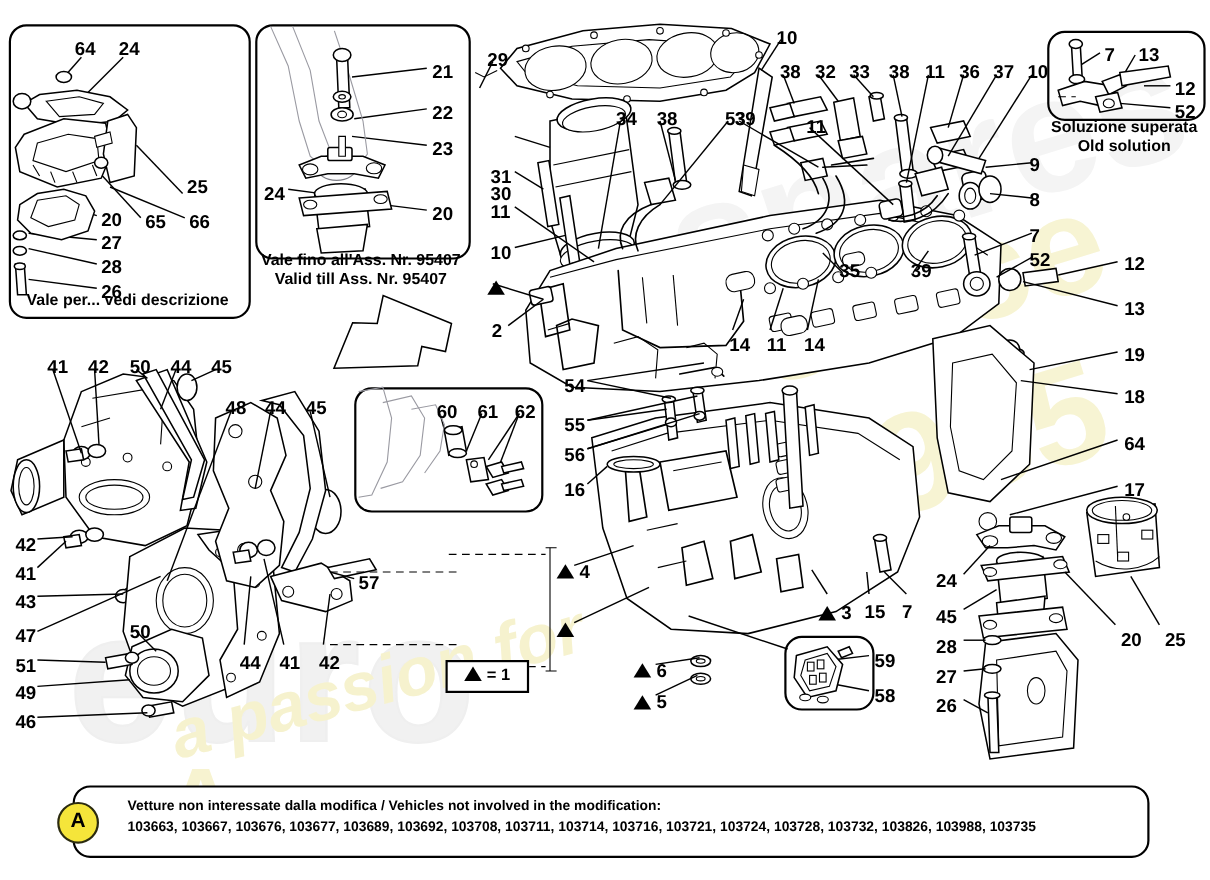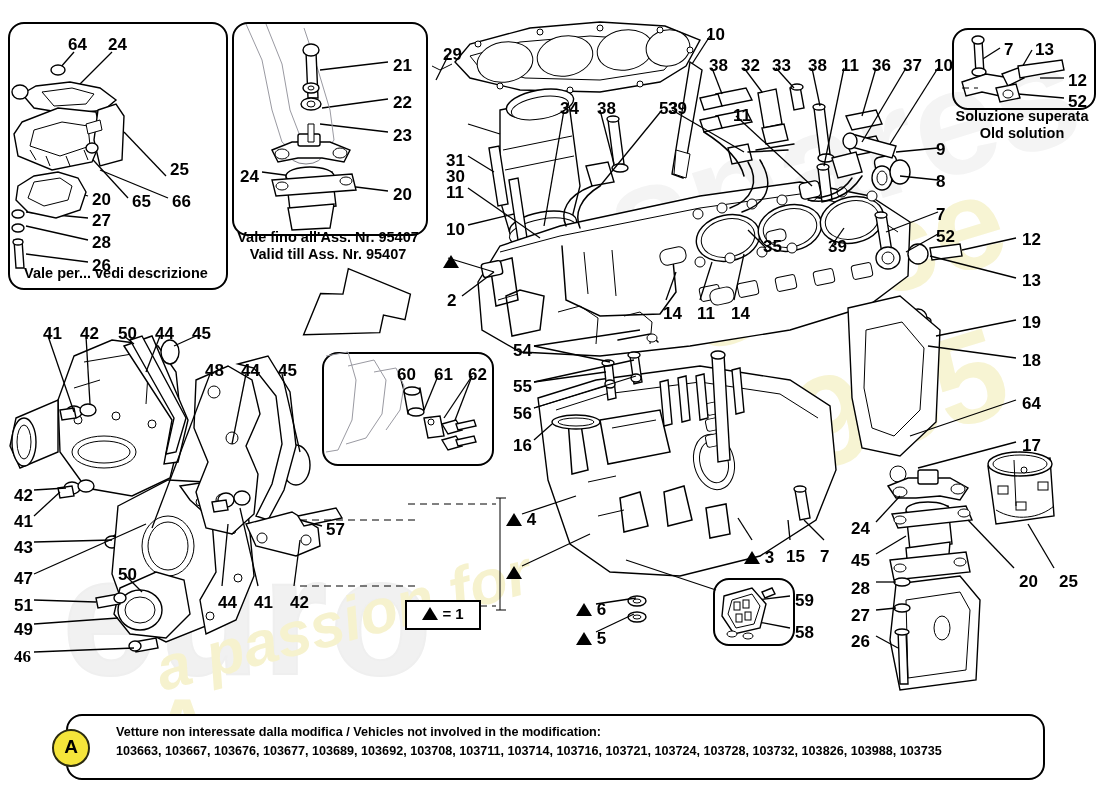--- a/index.html
+++ b/index.html
@@ -691,21 +691,21 @@
       <div class="num" style="left: 192px; top: 325px;">45</div>
       <div class="num" style="left: 205px; top: 362px;">48</div>
       <div class="num" style="left: 241px; top: 362px;">44</div>
       <div class="num" style="left: 278px; top: 362px;">45</div>
       <div class="num" style="left: 14px; top: 487px;">42</div>
       <div class="num" style="left: 14px; top: 513px;">41</div>
       <div class="num" style="left: 14px; top: 539px;">43</div>
       <div class="num" style="left: 14px; top: 570px;">47</div>
       <div class="num" style="left: 14px; top: 597px;">51</div>
       <div class="num" style="left: 14px; top: 621px;">49</div>
-      <div class="num" style="left: 14px; top: 648px; font-family: Liberation Serif, serif;">46</div>
+      <div class="num" style="left: 14px; top: 648px;">46</div>
       <div class="num" style="left: 118px; top: 566px;">50</div>
       <div class="num" style="left: 218px; top: 594px;">44</div>
       <div class="num" style="left: 254px; top: 594px;">41</div>
       <div class="num" style="left: 290px; top: 594px;">42</div>
       <div class="num" style="left: 326px; top: 521px;">57</div>
       <div class="num" style="left: 68px; top: 36px;">64</div>
       <div class="num" style="left: 108px; top: 36px;">24</div>
       <div class="num" style="left: 170px; top: 161px;">25</div>
       <div class="num" style="left: 92px; top: 191px;">20</div>
       <div class="num" style="left: 132px; top: 193px;">65</div>

